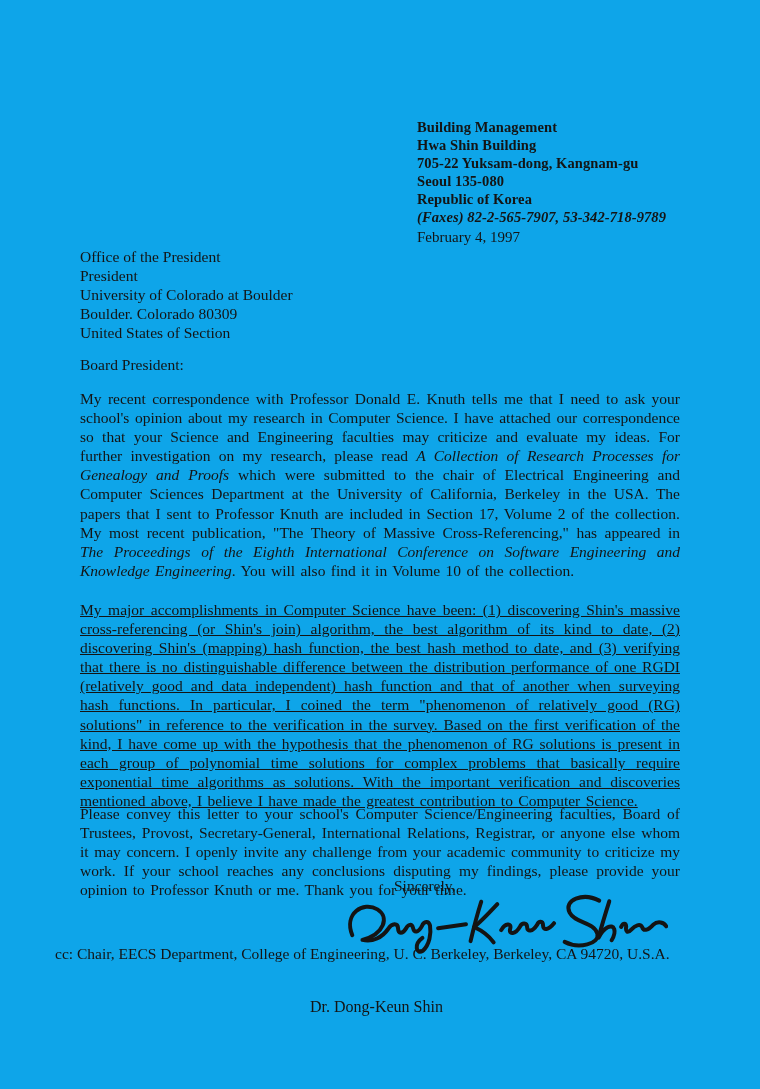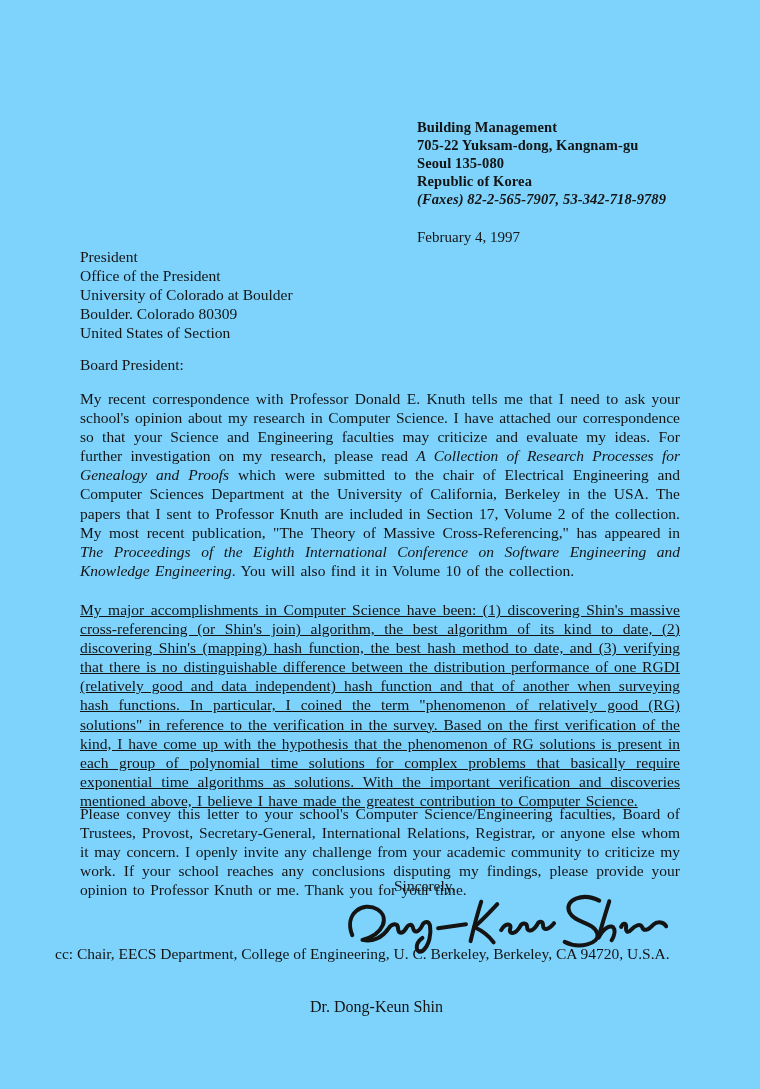--- a/index.html
+++ b/index.html
@@ -1,21 +1,21 @@
 <!DOCTYPE html>
 <html><head>
 <meta charset="utf-8">
 <style>
   html, body { margin: 0; padding: 0; background: #e8e8e8; }
   .page {
     position: relative;
     width: 760px;
     height: 1089px;
     margin: 0 auto;
-    background: #7dd3fc;
+    background: #0ea5e9;
     font-family: "Liberation Serif", serif;
     color: #141414;
     overflow: hidden;
   }
   .abs { position: absolute; }
   .sender {
     left: 417px; top: 118px;
     font-size: 14.5px; line-height: 18px;
     font-weight: bold;
     letter-spacing: 0.1px;
@@ -66,31 +66,32 @@
   }
   em { font-style: italic; }
 </style>
 </head>
 <body>
 
 <div class="page">
 
   <div class="abs sender">
     <div>Building Management</div>
+    <div>Hwa Shin Building</div>
     <div>705-22 Yuksam-dong, Kangnam-gu</div>
     <div>Seoul 135-080</div>
     <div>Republic of Korea</div>
     <div class="fax-line">(Faxes)   82-2-565-7907,   53-342-718-9789</div>
   </div>
 
   <div class="abs date">February 4, 1997</div>
 
   <div class="abs recipient">
+    <div>Office of the President</div>
     <div>President</div>
-    <div>Office of the President</div>
     <div>University of Colorado at Boulder</div>
     <div>Boulder. Colorado 80309</div>
     <div>United States of Section</div>
   </div>
 
   <div class="abs salutation">Board President:</div>
 
   <p class="abs para p1"><span>My recent correspondence with Professor Donald E. Knuth tells me that I need to ask your school's opinion about my research in Computer Science.  I have attached our correspondence so that your Science and Engineering faculties may criticize and evaluate my ideas.  For further investigation on my research, please read </span><em>A Collection of Research Processes for Genealogy and Proofs</em><span> which were submitted to the chair of Electrical Engineering and Computer Sciences Department at the University of California, Berkeley in the USA.  The papers that I sent to Professor Knuth are included in Section 17, Volume 2 of the collection.  My most recent publication, "The Theory of Massive Cross-Referencing," has appeared in </span><em>The Proceedings of the Eighth International Conference on Software Engineering and Knowledge Engineering</em><span>.  You will also find it in Volume 10 of the collection.</span></p>
 
   <p class="abs para p2">My major accomplishments in Computer Science have been: (1) discovering Shin's massive cross-referencing (or Shin's join) algorithm, the best algorithm of its kind to date, (2) discovering Shin's (mapping) hash function, the best hash method to date, and (3) verifying that there is no distinguishable difference between the distribution performance of one RGDI (relatively good and data independent) hash function and that of another when surveying hash functions.  In particular, I coined the term "phenomenon of relatively good (RG) solutions" in reference to the verification in the survey.  Based on the first verification of the kind, I have come up with the hypothesis that the phenomenon of RG solutions is present in each group of polynomial time solutions for complex problems that basically require exponential time algorithms as solutions. With the important verification and discoveries mentioned above, I believe I have made the greatest contribution to Computer Science.</p>

